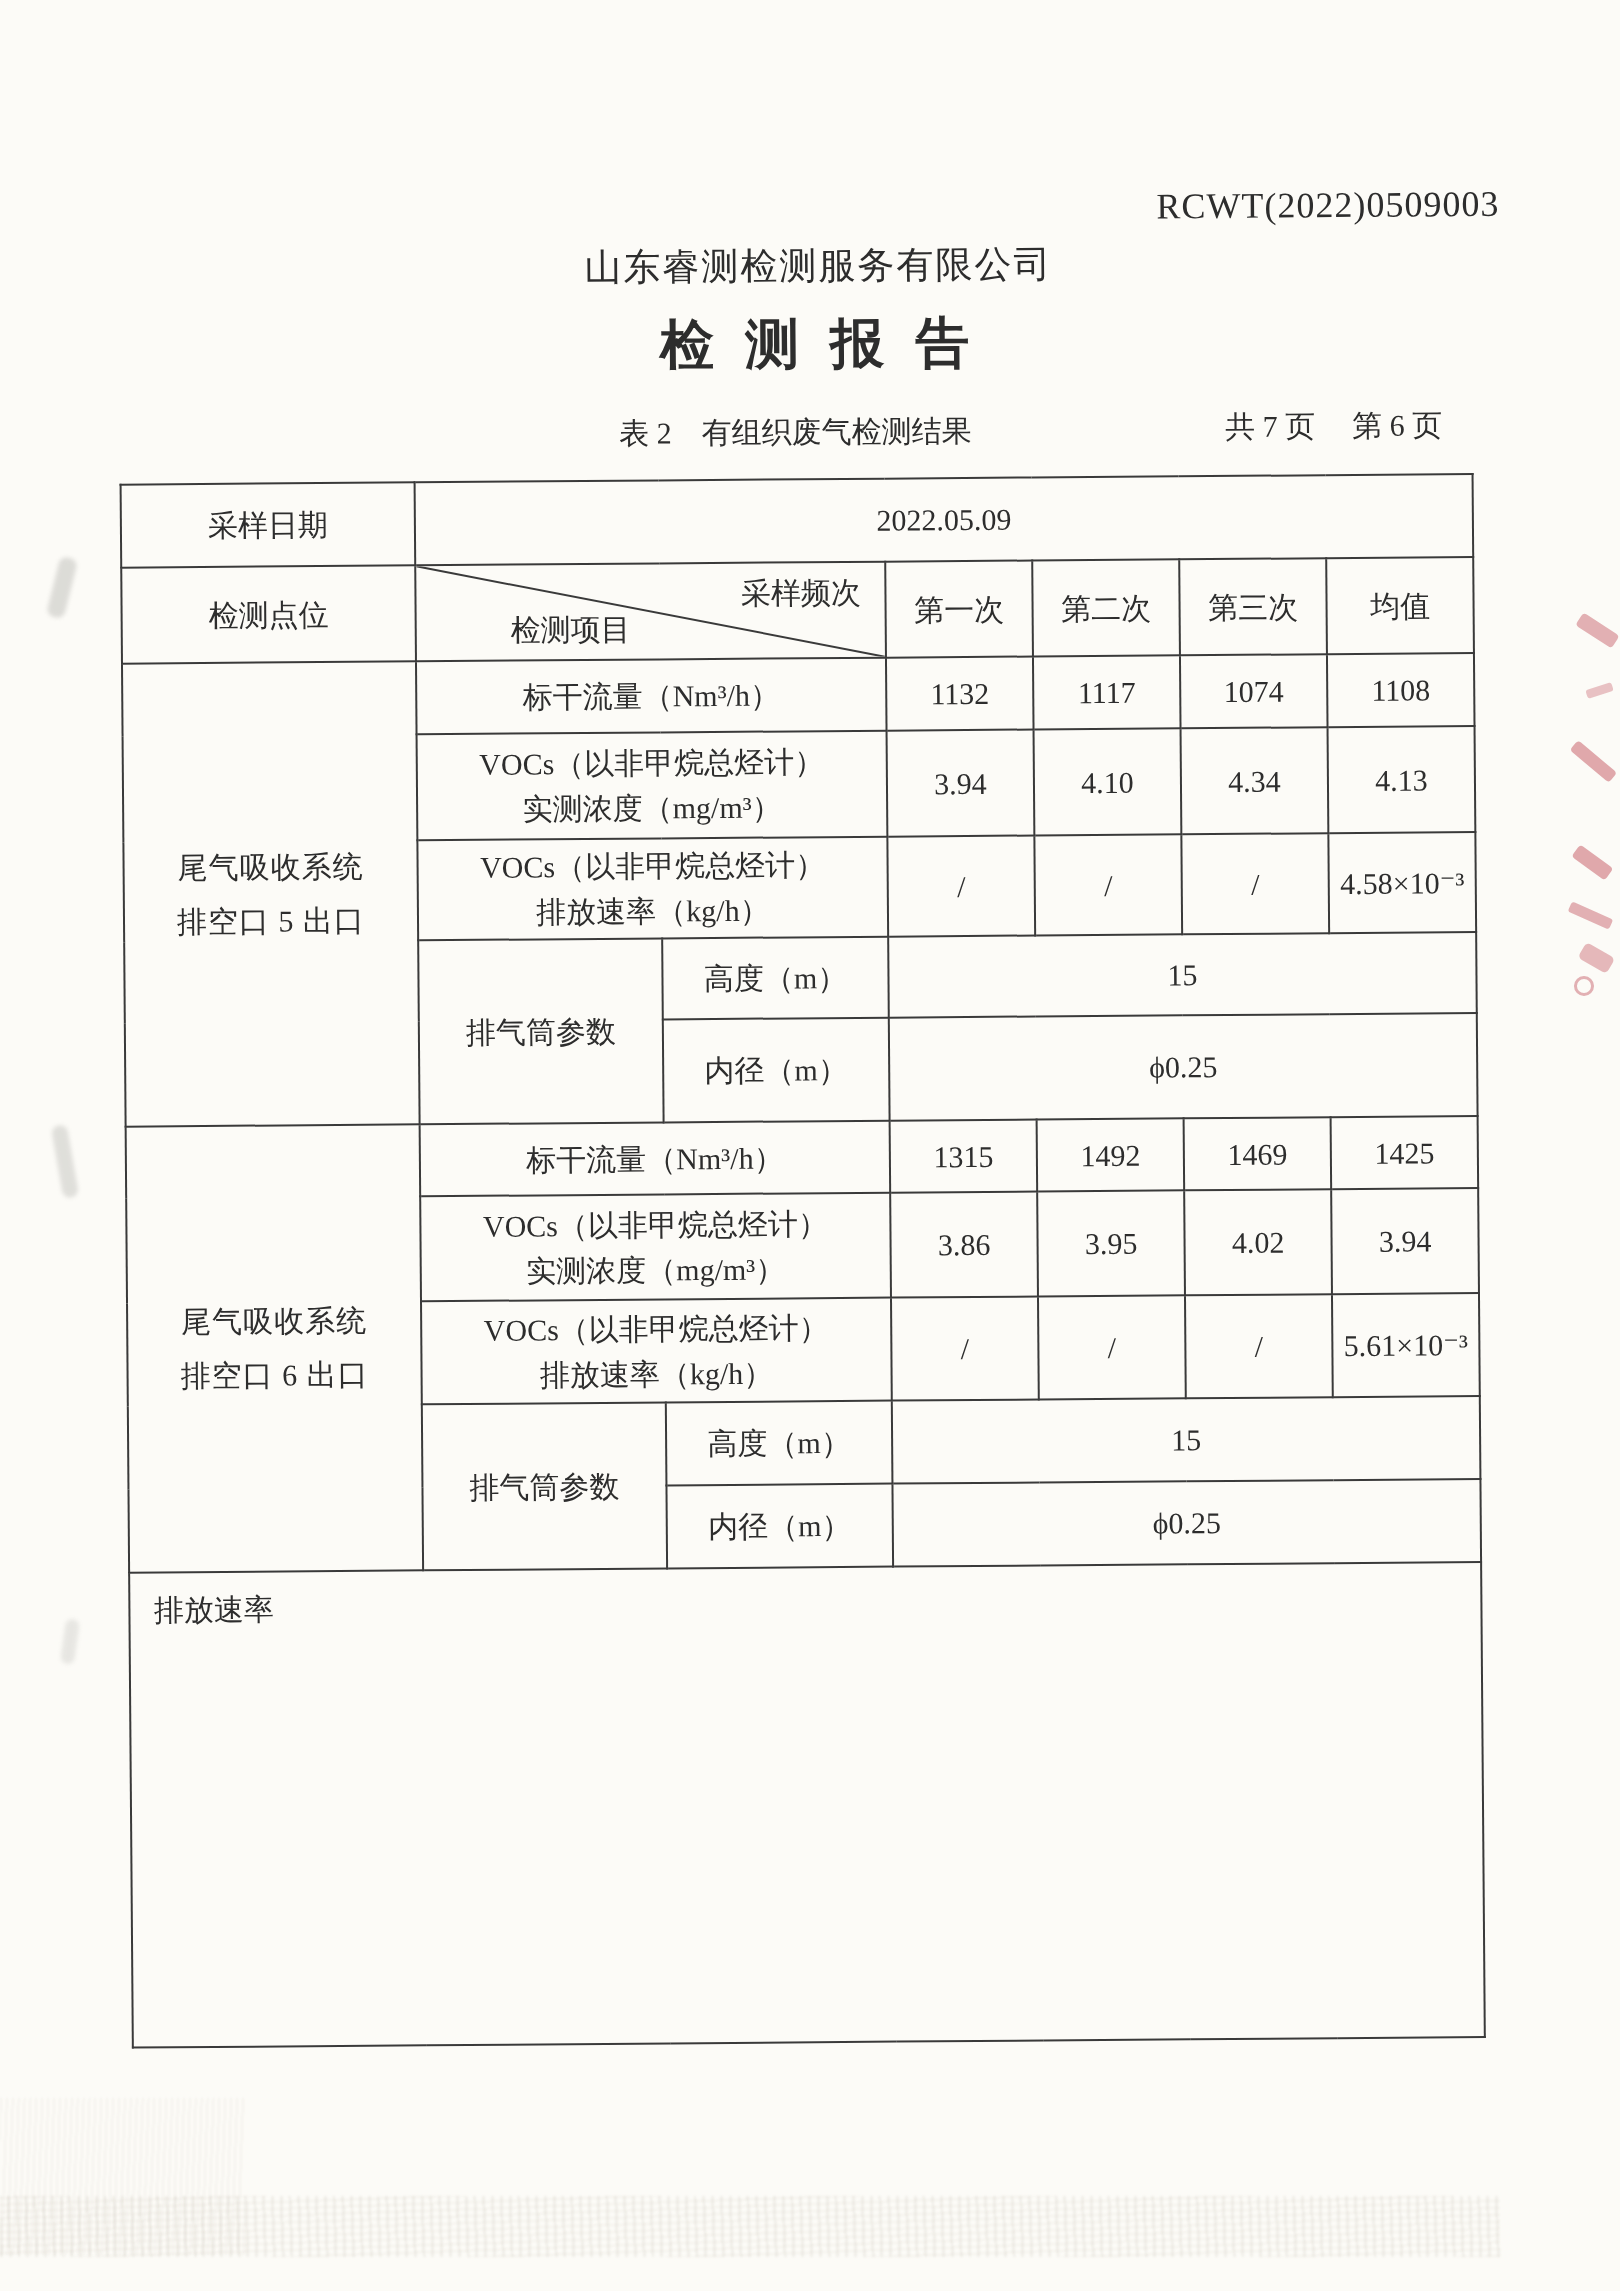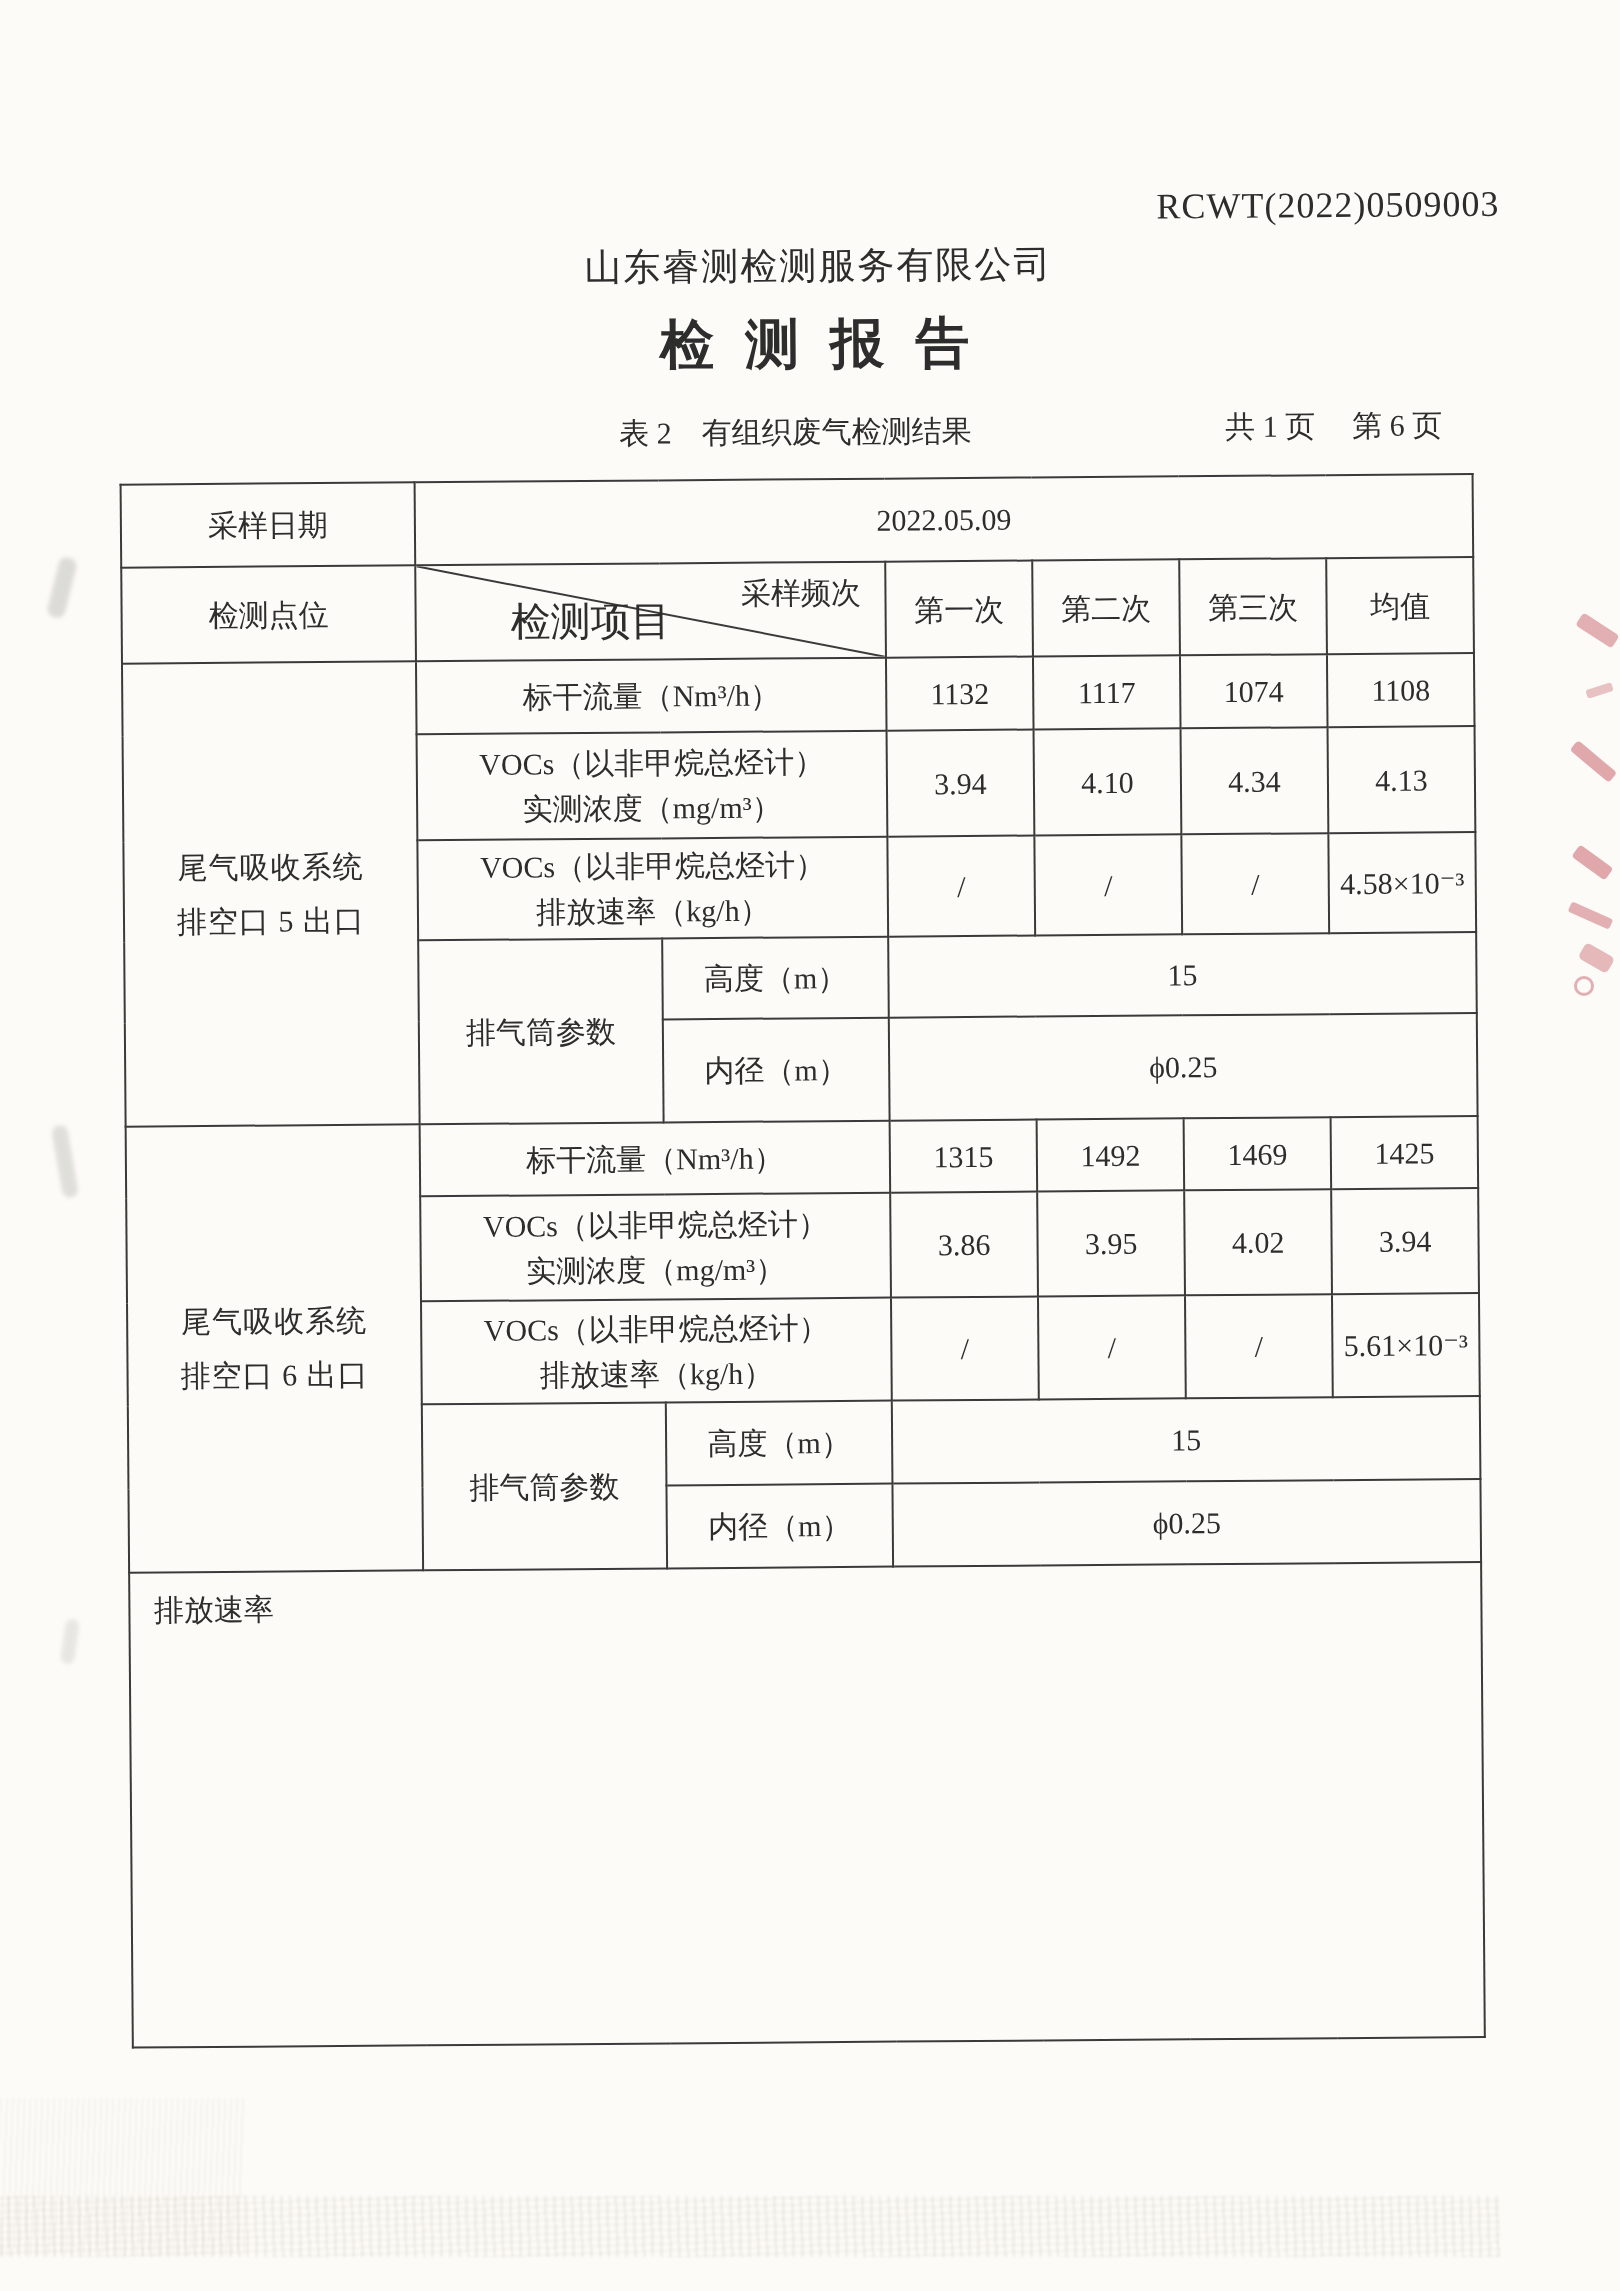--- a/index.html
+++ b/index.html
@@ -27,21 +27,21 @@
   .r6{height:81px}.r7{height:103px}.r8{height:72px}.r9{height:105px}.r10{height:103px}
   .r11{height:83px}.r12{height:83px}.r13{height:475px}
 
   .values { font-size:29px; }
   .two-line { line-height:1.62; }
   .point-cell div { line-height:1.8; letter-spacing:1px; }
 
   .diag-cell { position:relative; }
   .diag-cell svg { position:absolute; left:0; top:0; width:100%; height:100%; display:block; }
   .diag-top    { position:absolute; top:6.9px;  right:23.5px; font-size:30px; }
-  .diag-bottom { position:absolute; bottom:6.9px; left:94px; font-size:40px; }
+  .diag-bottom { position:absolute; bottom:6.9px; left:94px; font-size:30px; }
 
   .blank-cell { text-align:left !important; vertical-align:top !important; padding:13.7px 23.5px !important; }
 
   
   .stamp-frag { position:absolute; background:#c45560; }
   .smudge { position:absolute; background:#8d8d88; filter:blur(2px); }
   .noise-band { position:absolute; left:0; top:2196px; width:1500px; height:61px; opacity:.8;
     background:
       repeating-linear-gradient(88deg, rgba(150,140,118,.14) 0 2.9px, rgba(0,0,0,0) 2.9px 8.8px),
       repeating-linear-gradient(-2deg, rgba(165,152,130,.10) 0 2px, rgba(0,0,0,0) 2px 6.9px);
@@ -56,21 +56,21 @@
 <body>
 
 <div class="page">
   <div class="content">
 
     <div class="report-no">RCWT(2022)0509003</div>
     <div class="company">山东睿测检测服务有限公司</div>
     <div class="title">检 测 报 告</div>
     <div class="caption">表 2　有组织废气检测结果</div>
     <div class="pagination">
-      <span>共 1 页</span>
+      <span>共 7 页</span>
       <span>第 6 页</span>
     </div>
 
     <table class="results">
       <colgroup>
         <col style="width:294px">
           <col style="width:244px">
           <col style="width:226px">
         <col style="width:147px">
           <col style="width:147px">

